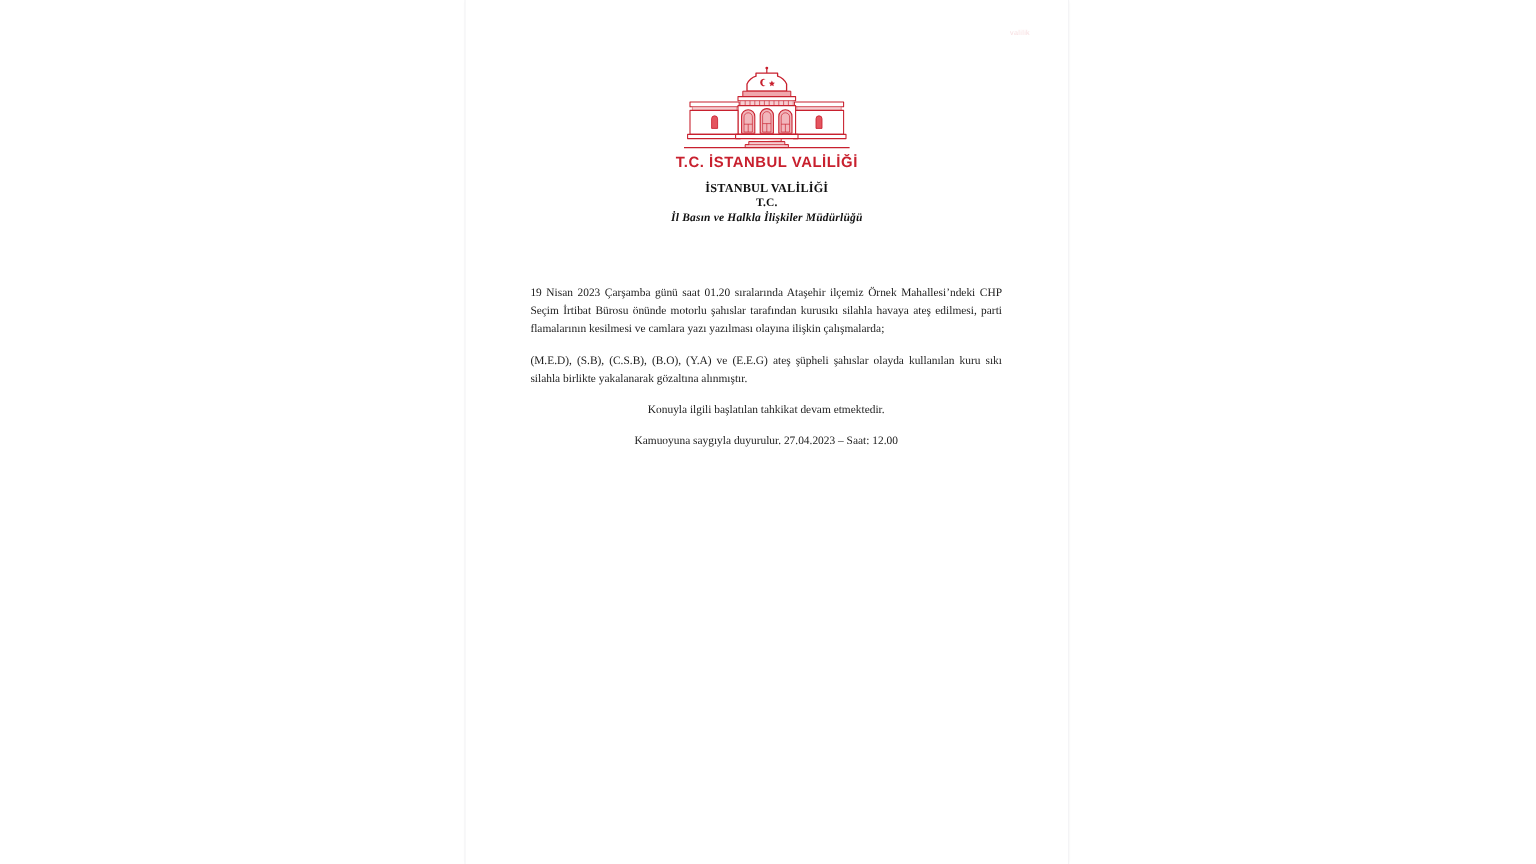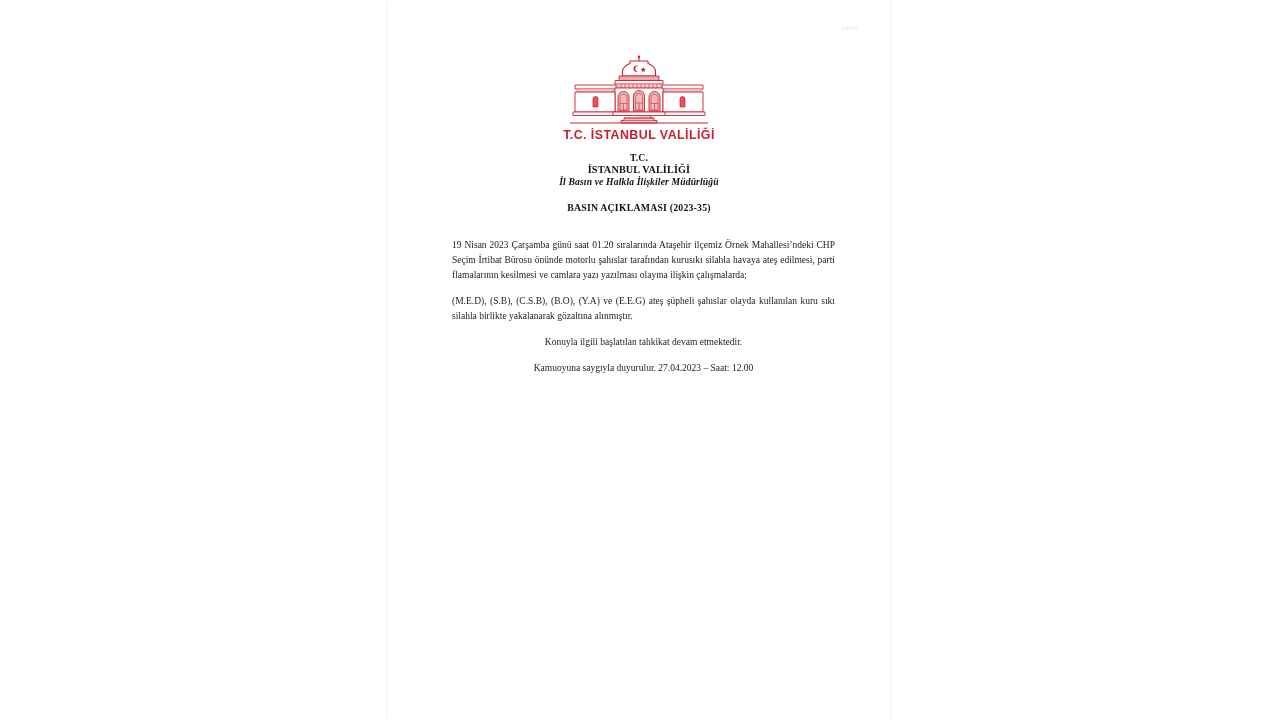--- a/index.html
+++ b/index.html
@@ -105,21 +105,21 @@
     text-align: center;
     font-weight: bold;
     font-size: 9.8px;
     letter-spacing: 0.2px;
     color: #111111;
   }
 
   
   #body-block {
     position: absolute;
-    left: 64px;
+    left: 54px;
     right: 55px;
     top: 238px;
   }
   #body-block p {
     margin: 0 0 11px 0;
     font-size: 9.5px;
     line-height: 1.58;
     text-align: justify;
     text-justify: inter-word;
     color: #1b1b1b;
@@ -212,26 +212,25 @@
           <line x1="116" y1="131" x2="188" y2="131" stroke-width="1.2"></line>
 
           <line x1="14" y1="136" x2="290" y2="136" stroke-width="2.2"></line>
         </g>
       </svg>
 
       <div id="logo-wordmark">T.C. İSTANBUL VALİLİĞİ</div>
     </div>
 
     <div id="heading-block">
+      <span class="hline l2">İSTANBUL VALİLİĞİ</span>
       <span class="hline l1">T.C.</span>
-      <span class="hline l2">İSTANBUL VALİLİĞİ</span>
       <span class="hline l3">İl Basın ve Halkla İlişkiler Müdürlüğü</span>
     </div>
 
-    <div id="press-title">BASIN AÇIKLAMASI (2023-35)</div>
 
     <div id="body-block">
       <p>19 Nisan 2023 Çarşamba günü saat 01.20 sıralarında Ataşehir ilçemiz Örnek Mahallesi’ndeki CHP Seçim İrtibat Bürosu önünde motorlu şahıslar tarafından kurusıkı silahla havaya ateş edilmesi, parti flamalarının kesilmesi ve camlara yazı yazılması olayına ilişkin çalışmalarda;</p>
       <p>(M.E.D), (S.B), (C.S.B), (B.O), (Y.A) ve (E.E.G) ateş şüpheli şahıslar olayda kullanılan kuru sıkı silahla birlikte yakalanarak gözaltına alınmıştır.</p>
       <p class="short">Konuyla ilgili başlatılan tahkikat devam etmektedir.</p>
       <p class="short">Kamuoyuna saygıyla duyurulur. 27.04.2023 – Saat: 12.00</p>
     </div>
 
   </div>
 </div>

